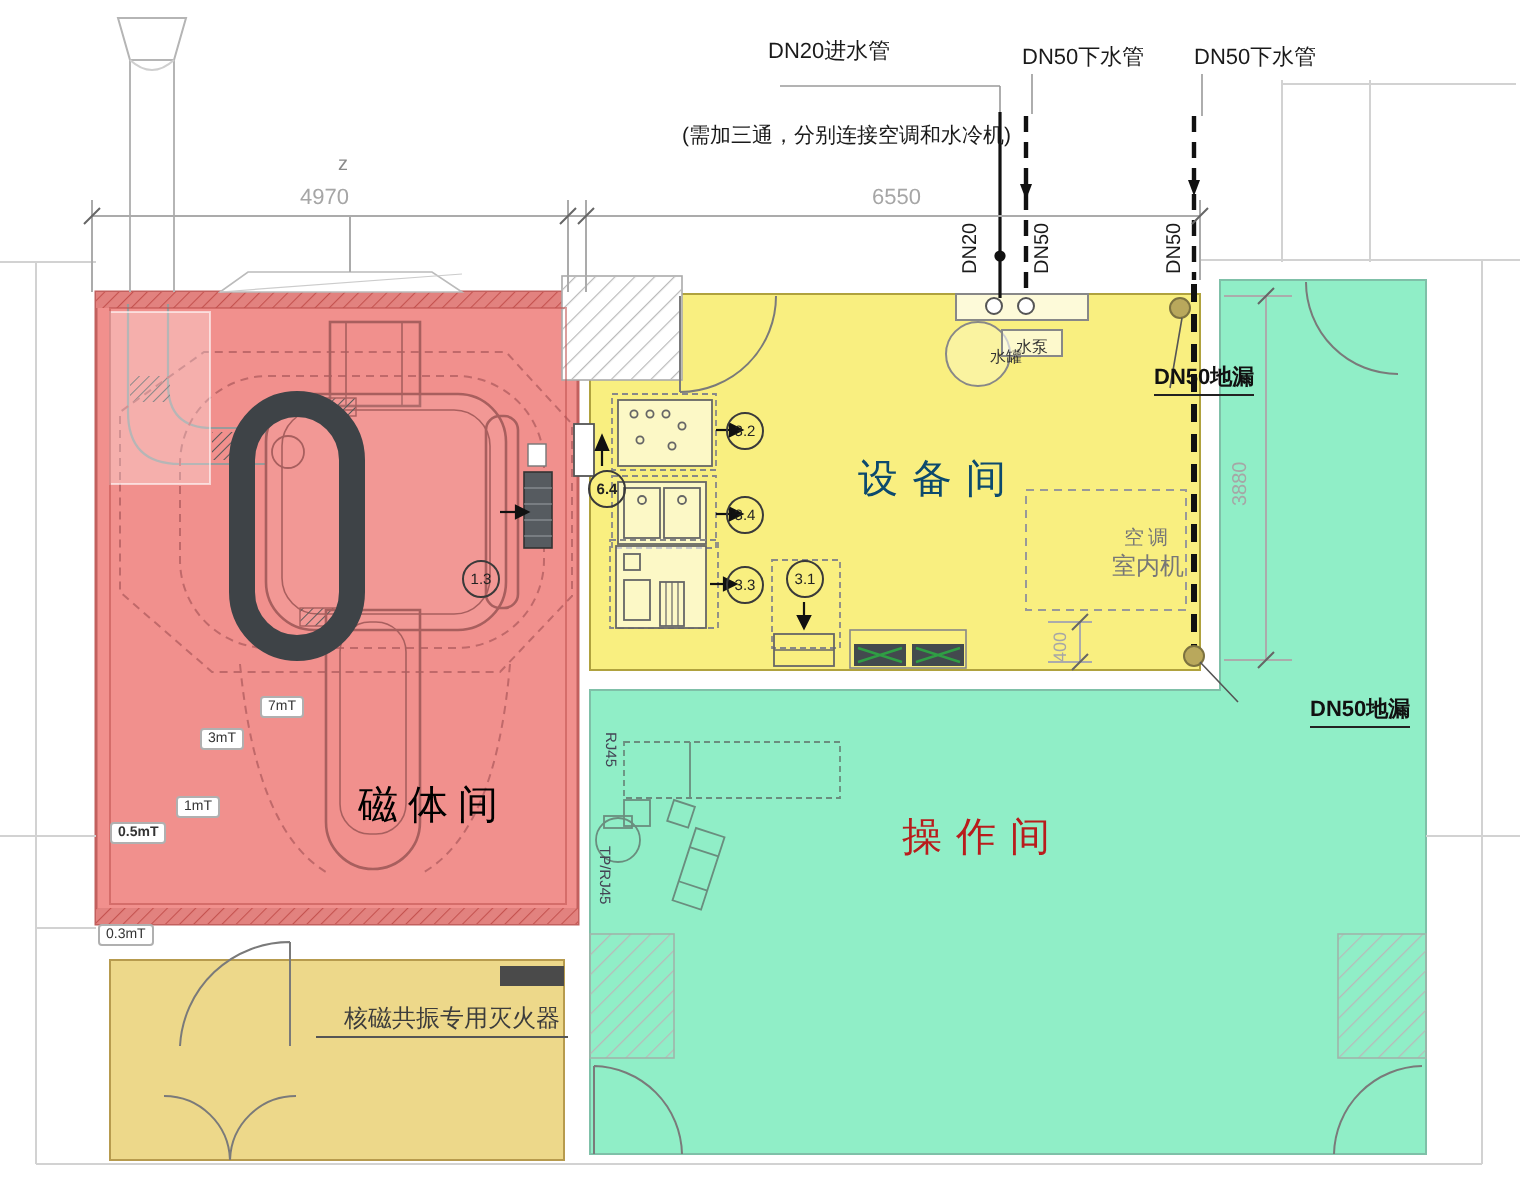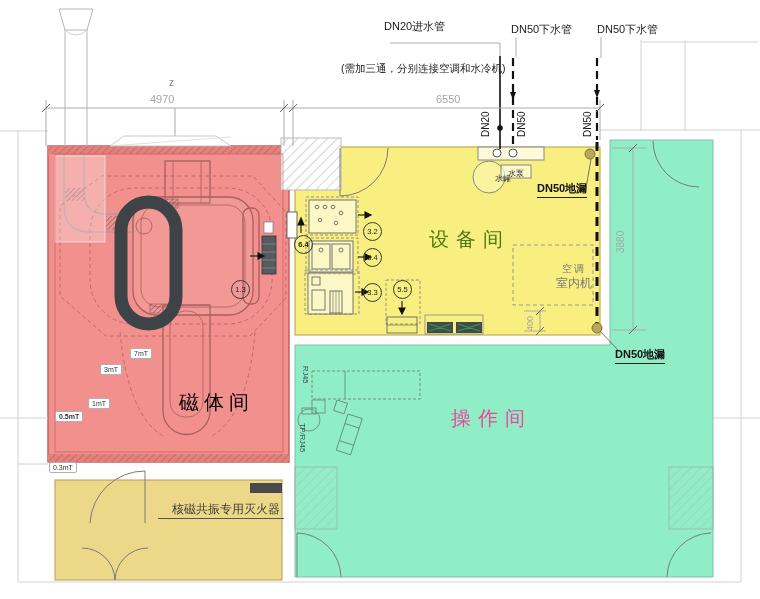--- a/index.html
+++ b/index.html
@@ -9,21 +9,21 @@
   .lbl{position:absolute;font-size:11px;color:#1a1a1a;white-space:nowrap;line-height:1.1;}
   .note{font-size:10.5px;}
   .dim{position:absolute;font-size:11px;color:#a6a6a6;white-space:nowrap;}
   .rot-ccw{transform:rotate(-90deg);transform-origin:0 0;}
   .rot-cw{transform:rotate(90deg);transform-origin:0 0;}
   .room-lbl{position:absolute;white-space:nowrap;font-size:20px;}
   .mt{position:absolute;background:#fff;border:1px solid #b0b0b0;border-radius:2px;
       font-size:7px;padding:1px 3px;color:#333;white-space:nowrap;line-height:1;}
   .callout{position:absolute;width:17px;height:17px;border:1px solid #3a3a3a;border-radius:50%;
       font-size:7.5px;color:#222;text-align:center;line-height:17px;background:transparent;}
-  .underlined{border-bottom:1px solid #222;padding-bottom:1px;}
+  .underlined{border-bottom:1px solid #222;padding-bottom:1px;margin-left:40px;}
   .drain-lbl{position:absolute;font-size:11px;font-weight:bold;color:#111;white-space:nowrap;}
   .tiny{position:absolute;font-size:8px;color:#333;white-space:nowrap;}
   .port{position:absolute;font-size:7.5px;color:#445;white-space:nowrap;}
 </style>
 </head>
 <body>
 
 <div class="canvas">
 
 <svg width="760" height="599" viewBox="0 0 760 599">
@@ -222,38 +222,38 @@
 <div class="lbl rot-ccw" style="left:516px;top:137px;font-size:10px;">DN50</div>
 <div class="lbl rot-ccw" style="left:582px;top:137px;font-size:10px;">DN50</div>
 
 <div class="dim" style="left:169px;top:77px;font-size:10px;color:#8a8a8a;">z</div>
 <div class="dim" style="left:150px;top:93px;">4970</div>
 <div class="dim" style="left:436px;top:93px;">6550</div>
 <div class="dim rot-ccw" style="left:615px;top:253px;font-size:10px;">3880</div>
 <div class="dim rot-ccw" style="left:525px;top:331px;font-size:9px;">400</div>
 
 <div class="room-lbl" style="left:179px;top:389px;letter-spacing:5px;color:#000000;">磁体间</div>
-<div class="room-lbl" style="left:429px;top:226px;letter-spacing:7px;color:#4d7c0f;text-align:right;">设备间</div>
-<div class="room-lbl" style="left:451px;top:405px;letter-spacing:7px;color:#ec4899;">操作间</div>
+<div class="room-lbl" style="left:429px;top:226px;letter-spacing:7px;color:#0c4a6e;text-align:right;">设备间</div>
+<div class="room-lbl" style="left:451px;top:405px;letter-spacing:7px;color:#b91c1c;">操作间</div>
 <div class="lbl" style="left:158px;top:503px;font-size:12px;color:#3c3c3c;border-bottom:1px solid #555;padding:0 4px 2px 14px;text-align:right;">核磁共振专用灭火器</div>
 
 <div class="drain-lbl underlined" style="left:537px;top:181px;">DN50地漏</div>
 <div class="drain-lbl underlined" style="left:615px;top:347px;">DN50地漏</div>
 
 <div class="tiny" style="left:495px;top:173px;text-align:right;">水罐</div>
 <div class="tiny" style="left:508px;top:168px;">水泵</div>
 <div class="tiny" style="left:562px;top:262px;font-size:10px;color:#777;letter-spacing:2px;">空调</div>
 <div class="tiny" style="left:556px;top:275px;font-size:12px;color:#777;">室内机</div>
 
 <div class="callout" style="left:231px;top:247px;margin-top:33px;">1.3</div>
 <div class="callout" style="left:294px;top:235px;font-weight:bold;border-width:1.4px;">6.4</div>
-<div class="callout" style="left:363px;top:222px;">3.2</div>
+<div class="callout" style="left:363px;top:206px;">3.2</div>
 <div class="callout" style="left:363px;top:248px;">3.4</div>
 <div class="callout" style="left:363px;top:283px;">3.3</div>
-<div class="callout" style="left:393px;top:280px;">5.5</div>
+<div class="callout" style="left:393px;top:280px;">3.1</div>
 
 <div class="mt" style="left:130px;top:348px;">7mT</div>
 <div class="mt" style="left:100px;top:364px;">3mT</div>
 <div class="mt" style="left:88px;top:398px;">1mT</div>
 <div class="mt" style="left:55px;top:411px;font-weight:bold;">0.5mT</div>
 <div class="mt" style="left:49px;top:462px;">0.3mT</div>
 
 <div class="port rot-cw" style="left:310px;top:366px;">RJ45</div>
 <div class="port rot-cw" style="left:307px;top:423px;">TP/RJ45</div>
 

